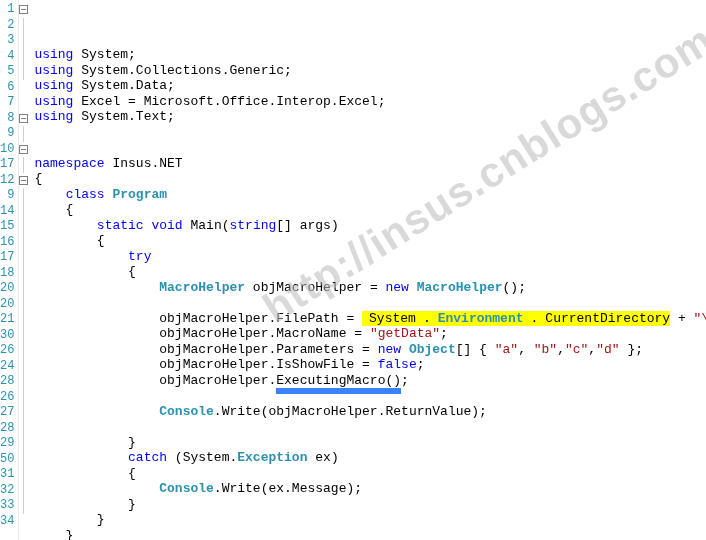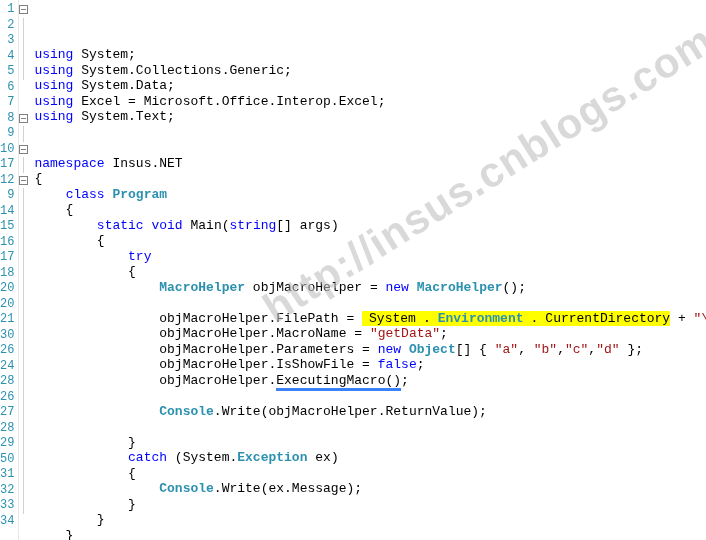--- a/index.html
+++ b/index.html
@@ -11,21 +11,21 @@
   .fold .fbox { height: 15.5px; display: flex; align-items: center; justify-content: center; }
   .fold .sq { width: 9px; height: 9px; border: 1px solid #808080; background: #fff; position: relative; }
   .fold .sq::before { content: ""; position: absolute; left: 1px; right: 1px; top: 3px; height: 1px; background: #808080; }
   .fold .line { width: 1px; height: 15.5px; background: #d0d0d0; margin: 0 auto; }
   .code { flex: 1; padding: 2px 0 0 6px; white-space: pre; color: #000; position: relative; }
   .code .row { height: 15.5px; line-height: 15.5px; }
   .kw { color: #0000ff; }
   .type { color: #2b91af; font-weight: bold; }
   .str { color: #a31515; }
   .hl { background: #ffff00; padding-left: 7px; }
-  .ul { border-bottom: 3px solid #3b82f6; }
+  .ul { border-bottom: 6px solid #3b82f6; }
   .watermark {
     position: absolute; left: 200px; top: 150px; font-size: 42px; font-weight: bold;
     color: rgba(120,120,120,0.28); transform: rotate(-32deg); pointer-events: none;
     font-family: Arial, sans-serif; letter-spacing: 1px; white-space: nowrap;
     text-shadow: 1px 1px 0 rgba(255,255,255,0.4);
   }
 </style>
 </head>
 <body>
 

